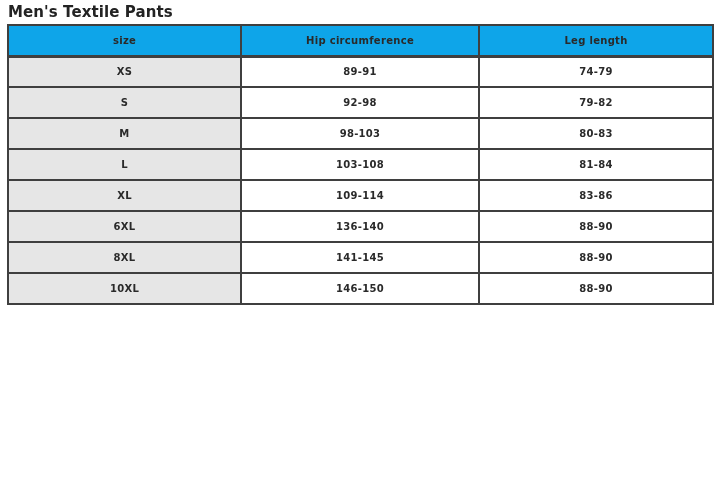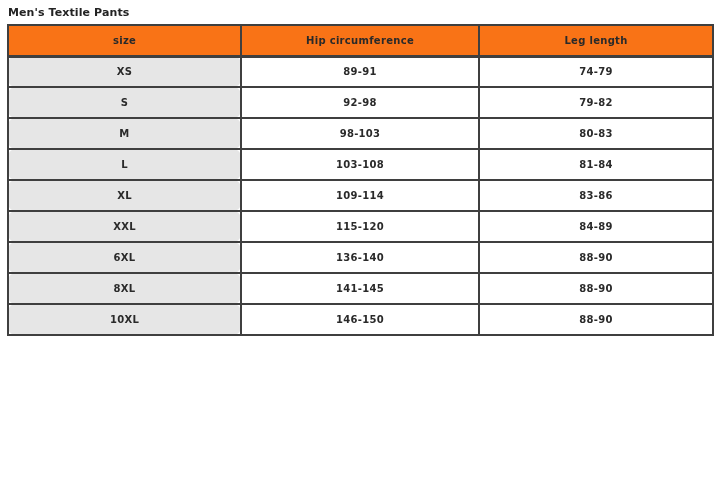--- a/index.html
+++ b/index.html
@@ -13,21 +13,21 @@
     overflow: hidden;
   }
   .page {
     width: 720px;
     height: 499px;
     position: relative;
   }
   .title {
     margin: 0;
     padding: 6px 0 0 8px;
-    font-size: 11px;
+    font-size: 15px;
     line-height: 13px;
     font-weight: bold;
     color: #232323;
     letter-spacing: 0.1px;
   }
   table.size-table {
     border-collapse: collapse;
     table-layout: fixed;
     margin: 5px 0 0 7px;
     width: 705px;
@@ -43,24 +43,24 @@
     text-align: center;
     vertical-align: middle;
     font-size: 10px;
     font-weight: bold;
     color: #2a2a2a;
     letter-spacing: 0.3px;
     white-space: nowrap;
     overflow: hidden;
   }
   .size-table thead th {
-    background: #f97316;
+    background: #0ea5e9;
     border-bottom-width: 3px;
   }
-  .size-table td { background: #ffffff; border-radius: 8px; }
+  .size-table td { background: #ffffff; }
   .size-table td.size-col { background: #e6e6e6; }
 </style>
 </head>
 <body>
 
 <div class="page">
   <h1 class="title">Men's Textile Pants</h1>
 
   <table class="size-table">
     <colgroup>
@@ -95,25 +95,20 @@
           <td class="size-col">L</td>
           <td>103-108</td>
           <td>81-84</td>
         </tr>
         <tr>
           <td class="size-col">XL</td>
           <td>109-114</td>
           <td>83-86</td>
         </tr>
         <tr>
-          <td class="size-col">XXL</td>
-          <td>115-120</td>
-          <td>84-89</td>
-        </tr>
-        <tr>
           <td class="size-col">6XL</td>
           <td>136-140</td>
           <td>88-90</td>
         </tr>
         <tr>
           <td class="size-col">8XL</td>
           <td>141-145</td>
           <td>88-90</td>
         </tr>
         <tr>

